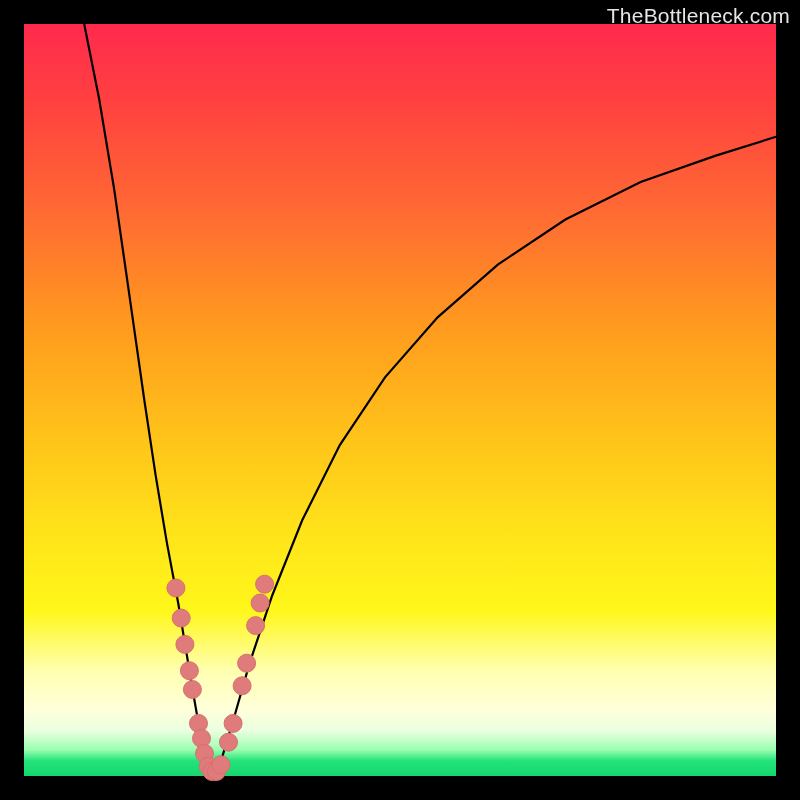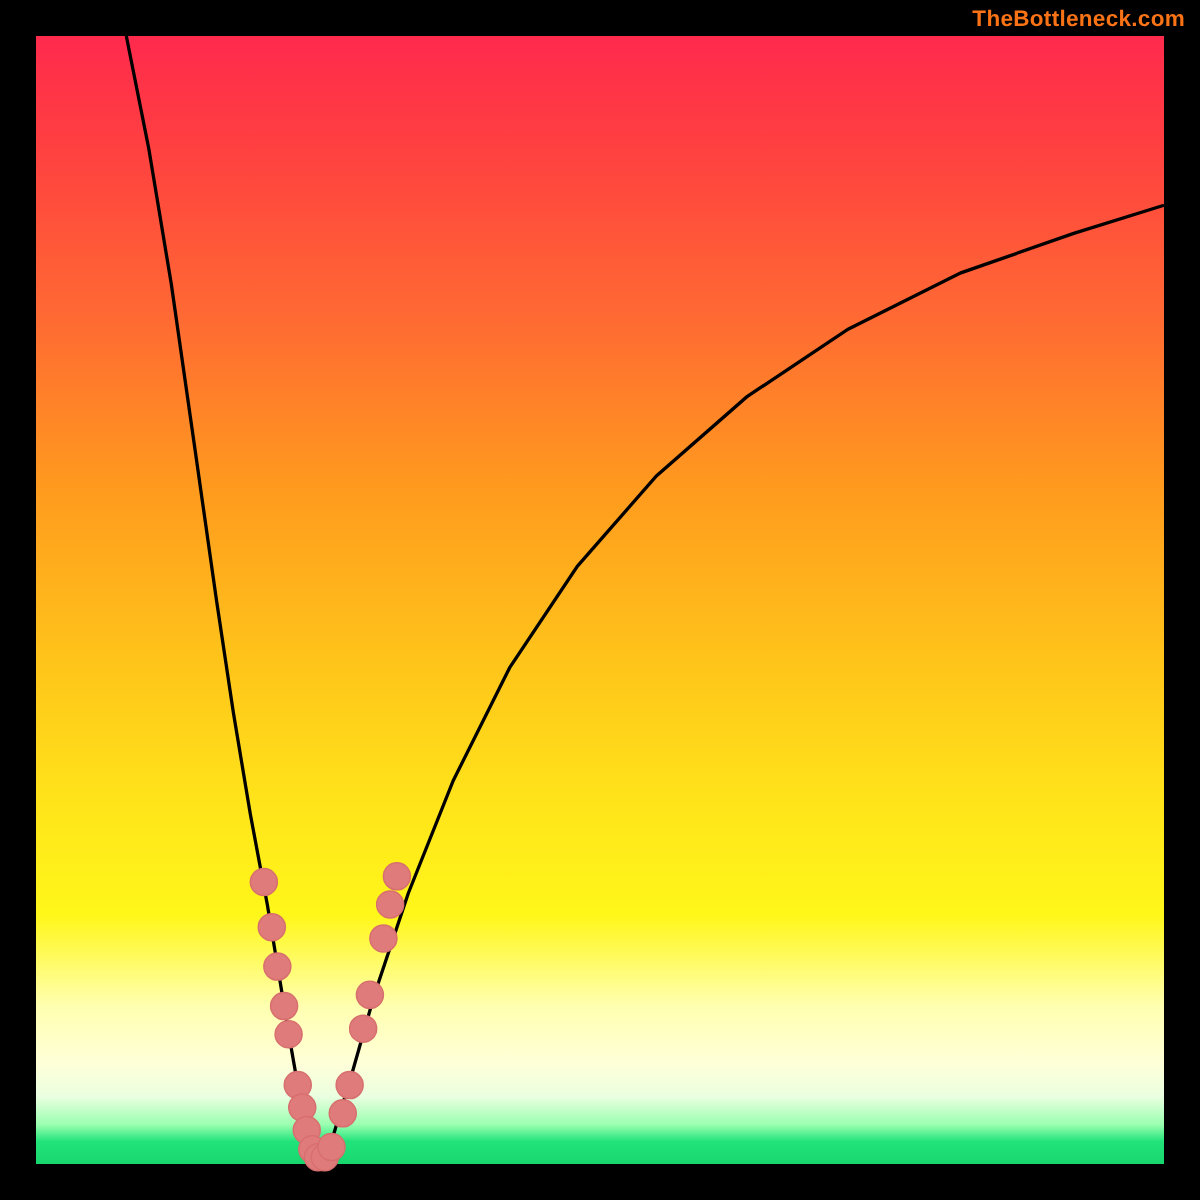--- a/index.html
+++ b/index.html
@@ -40,23 +40,23 @@
       #eaffe0 94%,
       #9bffb0 96.5%,
       #22e37a 98%,
       #17d66e 100%
     );
   }
   .watermark {
     position: absolute;
     top: 4px;
     right: 10px;
-    color: #f97316;
-    font-size: 15px;
-    font-weight: 700;
+    color: #e5e5e5;
+    font-size: 21px;
+    font-weight: 400;
     letter-spacing: 0.2px;
     user-select: none;
   }
   svg.curves {
     position: absolute;
     left: 0;
     top: 0;
     width: 752px;
     height: 752px;
     overflow: visible;

